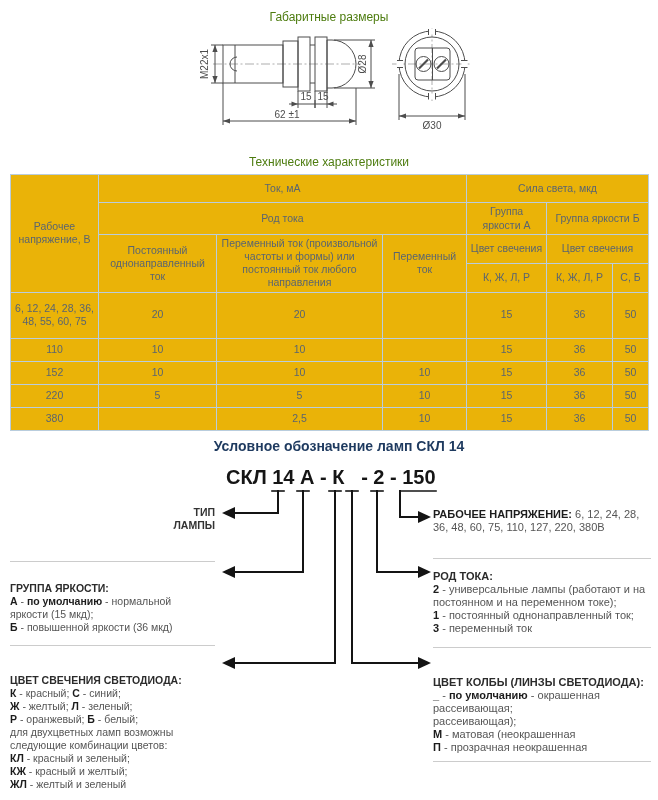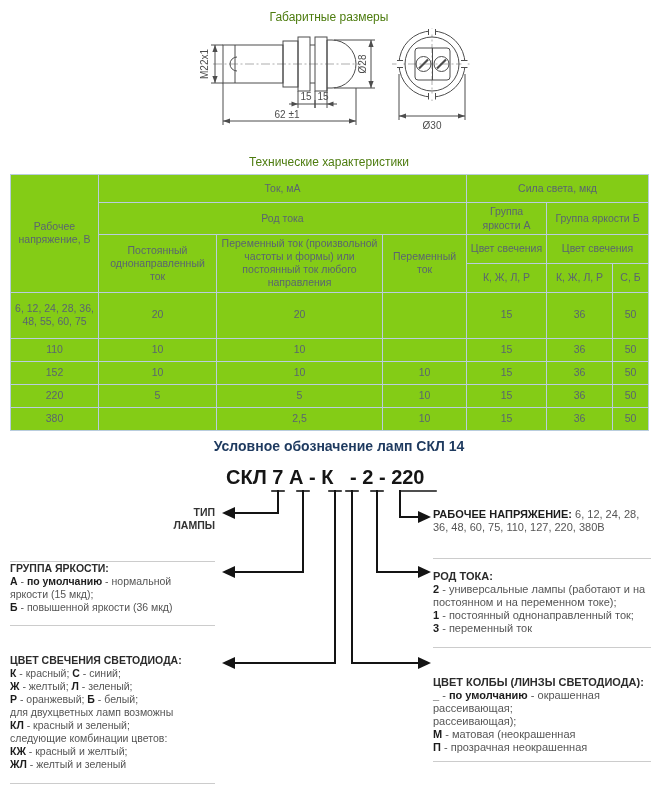--- a/index.html
+++ b/index.html
@@ -13,39 +13,39 @@
 
   .dim-svg { position:absolute; left:185px; top:26px; }
   .dim-svg line, .dim-svg rect, .dim-svg path, .dim-svg circle { stroke:#4d4d4d; fill:none; stroke-width:1; }
   .dim-svg .cl { stroke:#8a8a8a; stroke-width:0.7; stroke-dasharray:9 2.5 2 2.5; }
   .dim-svg .ar { fill:#4d4d4d; stroke:none; }
   .dim-svg text { fill:#4d4d4d; font-size:10px; stroke:none; }
   .dim-svg .cut { fill:#ffffff; stroke:none; }
   .dim-svg .slot { stroke-width:2.2; }
 
   table.specs { position:absolute; left:10px; top:174px; width:638px; border-collapse:collapse; table-layout:fixed; font-size:10.5px; color:#5a6570; }
-  table.specs td { border:1px solid #b9cddd; text-align:center; vertical-align:middle; padding:2px 3px; line-height:1.25; background:#84cc16; }
+  table.specs td { border:1px solid #b9cddd; text-align:center; vertical-align:middle; padding:2px 3px; line-height:1.25; background:#eab308; }
   tr.hr1 { height:28px; } tr.hr2 { height:32px; } tr.hr3 { height:28px; } tr.hr4 { height:28px; }
   tr.d1 { height:46px; } tr.dn { height:23px; }
 
   .skl-title { position:absolute; top:438px; left:0; width:658px; text-align:center; font-size:14px; font-weight:bold; color:#1e3a5f;padding-left:20px; }
   .formula { position:absolute; top:466px; left:226px; font-size:20px; font-weight:bold; color:#151515; white-space:pre; }
 
   .conn { position:absolute; left:0; top:458px; }
   .conn line { stroke:#141414; stroke-width:2; stroke-linecap:square; }
   .conn .cap { stroke-width:1.6; }
   .conn polygon { fill:#141414; }
 
   .col-left  { position:absolute; left:10px;  top:506px; width:205px; font-size:10.5px; line-height:13px; color:#555; }
   .col-right { position:absolute; left:433px; top:508px; width:218px; font-size:11px; line-height:13px; color:#555; }
   .lamp-type { text-align:right; font-weight:bold; color:#333; }
   .lbl-title { font-weight:bold; color:#2b2b2b; }
   .lbl-line b { color:#1c1c1c; }
   hr.div { border:none; border-top:1px solid #ccc; height:0; }
-  hr.l1 { margin-top:29px; } .blk-brightness { margin-top:0; }
+  hr.l1 { margin-top:29px; } .blk-brightness { margin-top:20px; }
   hr.l2 { margin-top:11px; } .blk-led { margin-top:28px; }
   hr.l3 { margin-top:12px; }
   hr.r1 { margin-top:24px; } .blk-current { margin-top:11px; }
   hr.r2 { margin-top:12px; } .blk-bulb { margin-top:28px; }
   hr.r3 { margin-top:7px; }
 </style>
 </head>
 <body>
 
 <div class="page">
@@ -206,21 +206,21 @@
         <td>2,5</td>
         <td>10</td>
         <td>15</td>
         <td>36</td>
         <td>50</td>
       </tr>
     </tbody>
   </table>
 
   <div class="skl-title">Условное обозначение ламп СКЛ 14</div>
-  <div class="formula">СКЛ 7 А - К   - 2 - 220</div>
+  <div class="formula">СКЛ 14 А - К   - 2 - 150</div>
 
   <svg class="conn" width="658" height="240" viewBox="0 458 658 240">
     <line class="cap" x1="272" y1="491" x2="284" y2="491"></line>
     <line class="cap" x1="297" y1="491" x2="309" y2="491"></line>
     <line class="cap" x1="329" y1="491" x2="341" y2="491"></line>
     <line class="cap" x1="346" y1="491" x2="358" y2="491"></line>
     <line class="cap" x1="371" y1="491" x2="383" y2="491"></line>
     <line class="cap" x1="400" y1="491" x2="436" y2="491"></line>
     <line x1="278" y1="491" x2="278" y2="513"></line>
     <line x1="303" y1="491" x2="303" y2="572"></line>
@@ -254,22 +254,22 @@
       <div class="lbl-line">яркости (15 мкд);</div>
       <div class="lbl-line"><b>Б</b> - повышенной яркости (36 мкд)</div>
     </div>
     <hr class="div l2">
     <div class="lbl-block blk-led">
       <div class="lbl-title">ЦВЕТ СВЕЧЕНИЯ СВЕТОДИОДА:</div>
       <div class="lbl-line"><b>К</b> - красный; <b>С</b> - синий;</div>
       <div class="lbl-line"><b>Ж</b> - желтый; <b>Л</b> - зеленый;</div>
       <div class="lbl-line"><b>Р</b> - оранжевый; <b>Б</b> - белый;</div>
       <div class="lbl-line">для двухцветных ламп возможны</div>
+      <div class="lbl-line">следующие комбинации цветов:</div>
       <div class="lbl-line"><b>КЛ</b> - красный и зеленый;</div>
-      <div class="lbl-line">следующие комбинации цветов:</div>
       <div class="lbl-line"><b>КЖ</b> - красный и желтый;</div>
       <div class="lbl-line"><b>ЖЛ</b> - желтый и зеленый</div>
     </div>
     <hr class="div l3">
   </div>
 
   <div class="col-right">
     <div class="lbl-block">
       <div class="lbl-line"><b>РАБОЧЕЕ НАПРЯЖЕНИЕ:</b> 6, 12, 24, 28,</div>
       <div class="lbl-line">36, 48, 60, 75, 110, 127, 220, 380В</div>

